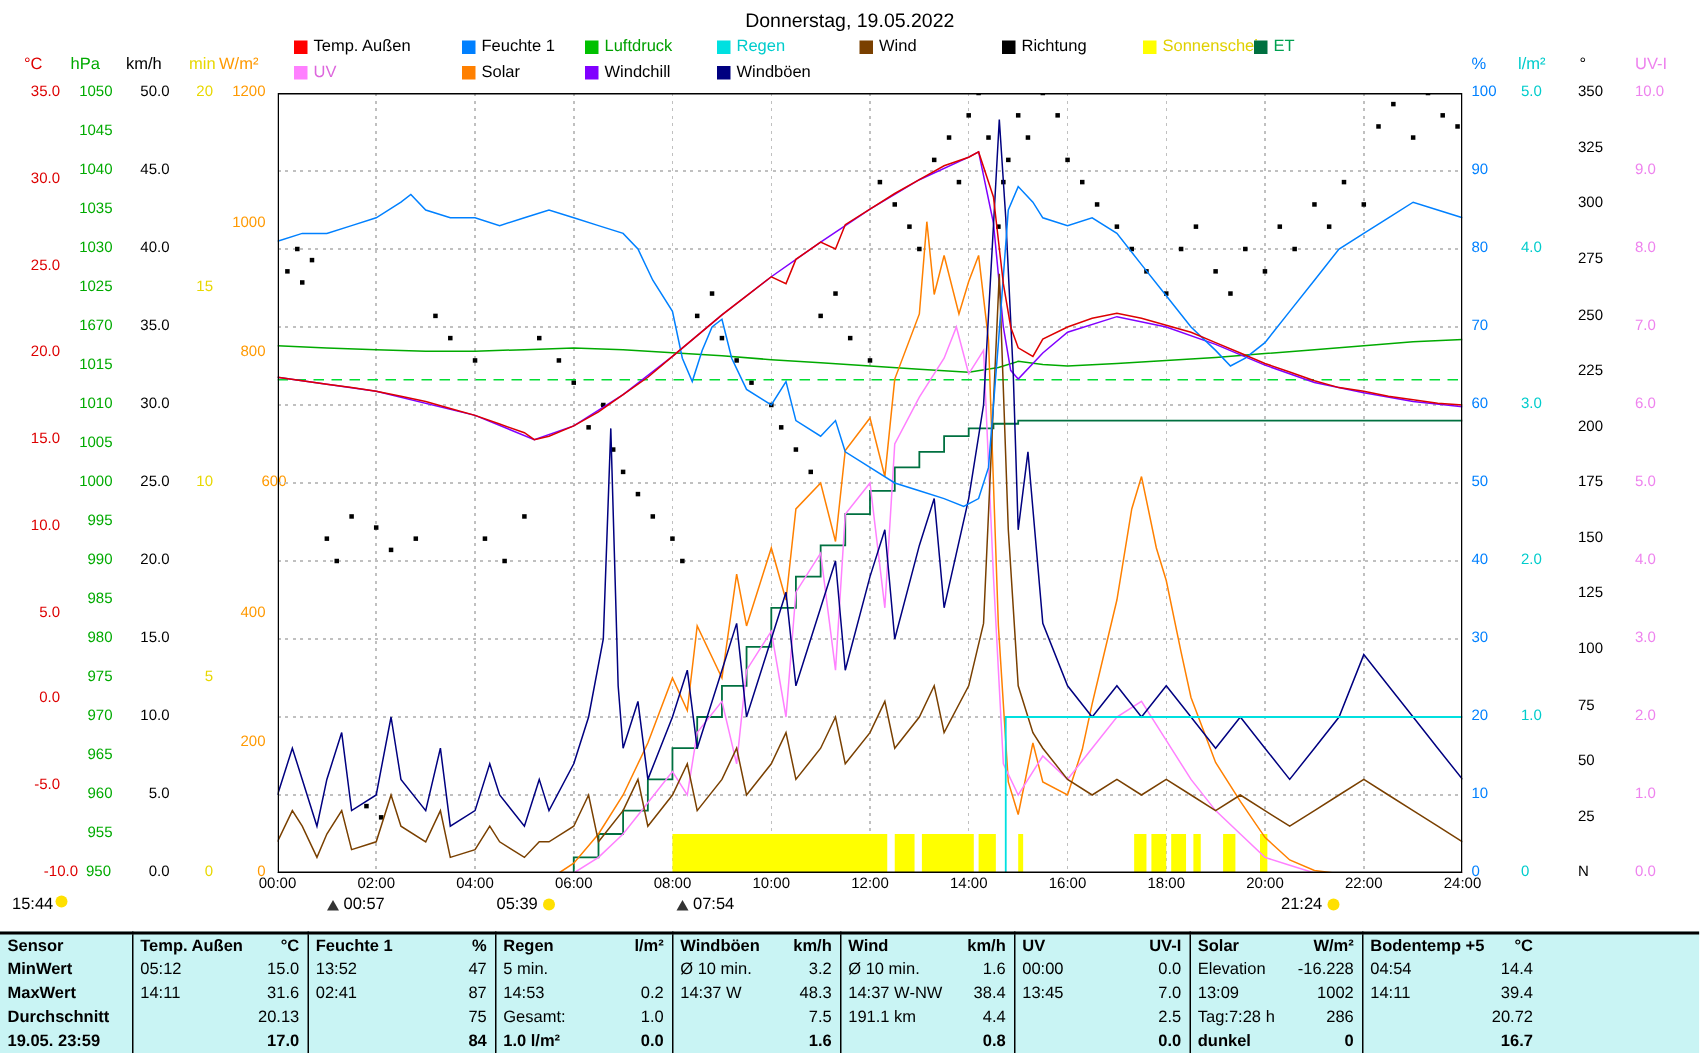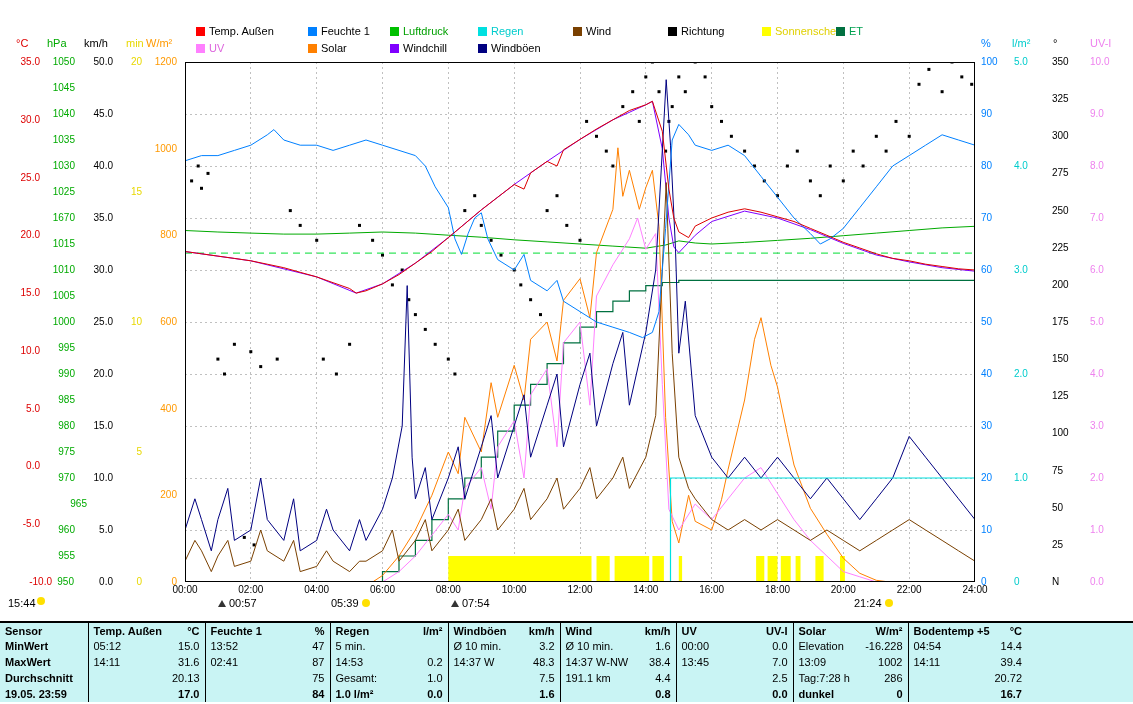--- a/index.html
+++ b/index.html
@@ -21,20 +21,21 @@
   table.stats td{padding:0 5px;white-space:nowrap;overflow:hidden;vertical-align:middle;}
   table.stats td.sep{border-left:1px solid #000;}
   .cellflex{display:flex;justify-content:space-between;align-items:center;}
   .b{font-weight:bold;}
   td.last-col .cellflex{padding-right:106px;}
 </style>
 </head>
 <body>
 
 <div id="screen">
+  <div class="title">Donnerstag, 19.05.2022</div>
 
 <div class="axis-header" style="left: 16px; top: 38px; color: rgb(221, 0, 0);">°C</div>
     <div class="axis-label" style="top: 57px; color: rgb(221, 0, 0); left: 0px; width: 40px; text-align: right;">35.0</div>
     <div class="axis-label" style="top: 114.778px; color: rgb(221, 0, 0); left: 0px; width: 40px; text-align: right;">30.0</div>
     <div class="axis-label" style="top: 172.556px; color: rgb(221, 0, 0); left: 0px; width: 40px; text-align: right;">25.0</div>
     <div class="axis-label" style="top: 230.333px; color: rgb(221, 0, 0); left: 0px; width: 40px; text-align: right;">20.0</div>
     <div class="axis-label" style="top: 288.111px; color: rgb(221, 0, 0); left: 0px; width: 40px; text-align: right;">15.0</div>
     <div class="axis-label" style="top: 345.889px; color: rgb(221, 0, 0); left: 0px; width: 40px; text-align: right;">10.0</div>
     <div class="axis-label" style="top: 403.667px; color: rgb(221, 0, 0); left: 0px; width: 40px; text-align: right;">5.0</div>
     <div class="axis-label" style="top: 461.444px; color: rgb(221, 0, 0); left: 0px; width: 40px; text-align: right;">0.0</div>
@@ -51,21 +52,21 @@
     <div class="axis-label" style="top: 239px; color: rgb(0, 170, 0); left: 0px; width: 75px; text-align: right;">1015</div>
     <div class="axis-label" style="top: 265px; color: rgb(0, 170, 0); left: 0px; width: 75px; text-align: right;">1010</div>
     <div class="axis-label" style="top: 291px; color: rgb(0, 170, 0); left: 0px; width: 75px; text-align: right;">1005</div>
     <div class="axis-label" style="top: 317px; color: rgb(0, 170, 0); left: 0px; width: 75px; text-align: right;">1000</div>
     <div class="axis-label" style="top: 343px; color: rgb(0, 170, 0); left: 0px; width: 75px; text-align: right;">995</div>
     <div class="axis-label" style="top: 369px; color: rgb(0, 170, 0); left: 0px; width: 75px; text-align: right;">990</div>
     <div class="axis-label" style="top: 395px; color: rgb(0, 170, 0); left: 0px; width: 75px; text-align: right;">985</div>
     <div class="axis-label" style="top: 421px; color: rgb(0, 170, 0); left: 0px; width: 75px; text-align: right;">980</div>
     <div class="axis-label" style="top: 447px; color: rgb(0, 170, 0); left: 0px; width: 75px; text-align: right;">975</div>
     <div class="axis-label" style="top: 473px; color: rgb(0, 170, 0); left: 0px; width: 75px; text-align: right;">970</div>
-    <div class="axis-label" style="top: 499px; color: rgb(0, 170, 0); left: 0px; width: 75px; text-align: right; padding-left: 12px;">965</div>
+    <div class="axis-label" style="top: 499px; color: rgb(0, 170, 0); left: 0px; width: 75px; text-align: right;">965</div>
     <div class="axis-label" style="top: 525px; color: rgb(0, 170, 0); left: 0px; width: 75px; text-align: right;">960</div>
     <div class="axis-label" style="top: 551px; color: rgb(0, 170, 0); left: 0px; width: 75px; text-align: right;">955</div>
     <div class="axis-label" style="top: 577px; color: rgb(0, 170, 0); left: 0px; width: 74px; text-align: right;">950</div>
     <div class="axis-header" style="left: 84px; top: 38px; color: rgb(0, 0, 0);">km/h</div>
     <div class="axis-label" style="top: 57px; color: rgb(0, 0, 0); left: 0px; width: 113px; text-align: right;">50.0</div>
     <div class="axis-label" style="top: 109px; color: rgb(0, 0, 0); left: 0px; width: 113px; text-align: right;">45.0</div>
     <div class="axis-label" style="top: 161px; color: rgb(0, 0, 0); left: 0px; width: 113px; text-align: right;">40.0</div>
     <div class="axis-label" style="top: 213px; color: rgb(0, 0, 0); left: 0px; width: 113px; text-align: right;">35.0</div>
     <div class="axis-label" style="top: 265px; color: rgb(0, 0, 0); left: 0px; width: 113px; text-align: right;">30.0</div>
     <div class="axis-label" style="top: 317px; color: rgb(0, 0, 0); left: 0px; width: 113px; text-align: right;">25.0</div>
@@ -77,21 +78,21 @@
     <div class="axis-header" style="left: 126px; top: 38px; color: rgb(232, 216, 0);">min</div>
     <div class="axis-label" style="top: 57px; color: rgb(232, 216, 0); left: 0px; width: 142px; text-align: right;">20</div>
     <div class="axis-label" style="top: 187px; color: rgb(232, 216, 0); left: 0px; width: 142px; text-align: right;">15</div>
     <div class="axis-label" style="top: 317px; color: rgb(232, 216, 0); left: 0px; width: 142px; text-align: right;">10</div>
     <div class="axis-label" style="top: 447px; color: rgb(232, 216, 0); left: 0px; width: 142px; text-align: right;">5</div>
     <div class="axis-label" style="top: 577px; color: rgb(232, 216, 0); left: 0px; width: 142px; text-align: right;">0</div>
     <div class="axis-header" style="left: 146px; top: 38px; color: rgb(255, 153, 0);">W/m²</div>
     <div class="axis-label" style="top: 57px; color: rgb(255, 153, 0); left: 0px; width: 177px; text-align: right;">1200</div>
     <div class="axis-label" style="top: 143.667px; color: rgb(255, 153, 0); left: 0px; width: 177px; text-align: right;">1000</div>
     <div class="axis-label" style="top: 230.333px; color: rgb(255, 153, 0); left: 0px; width: 177px; text-align: right;">800</div>
-    <div class="axis-label" style="top: 317px; color: rgb(255, 153, 0); left: 0px; width: 177px; text-align: right;">600</div>
+    <div class="axis-label" style="top: 317px; color: rgb(255, 153, 0); left: 0px; width: 191px; text-align: right;">600</div>
     <div class="axis-label" style="top: 403.667px; color: rgb(255, 153, 0); left: 0px; width: 177px; text-align: right;">400</div>
     <div class="axis-label" style="top: 490.333px; color: rgb(255, 153, 0); left: 0px; width: 177px; text-align: right;">200</div>
     <div class="axis-label" style="top: 577px; color: rgb(255, 153, 0); left: 0px; width: 177px; text-align: right;">0</div>
     <div class="axis-header" style="left: 981px; top: 38px; color: rgb(0, 128, 255);">%</div>
     <div class="axis-label" style="top: 57px; color: rgb(0, 128, 255); left: 981px;">100</div>
     <div class="axis-label" style="top: 109px; color: rgb(0, 128, 255); left: 981px;">90</div>
     <div class="axis-label" style="top: 161px; color: rgb(0, 128, 255); left: 981px;">80</div>
     <div class="axis-label" style="top: 213px; color: rgb(0, 128, 255); left: 981px;">70</div>
     <div class="axis-label" style="top: 265px; color: rgb(0, 128, 255); left: 981px;">60</div>
     <div class="axis-label" style="top: 317px; color: rgb(0, 128, 255); left: 981px;">50</div>

